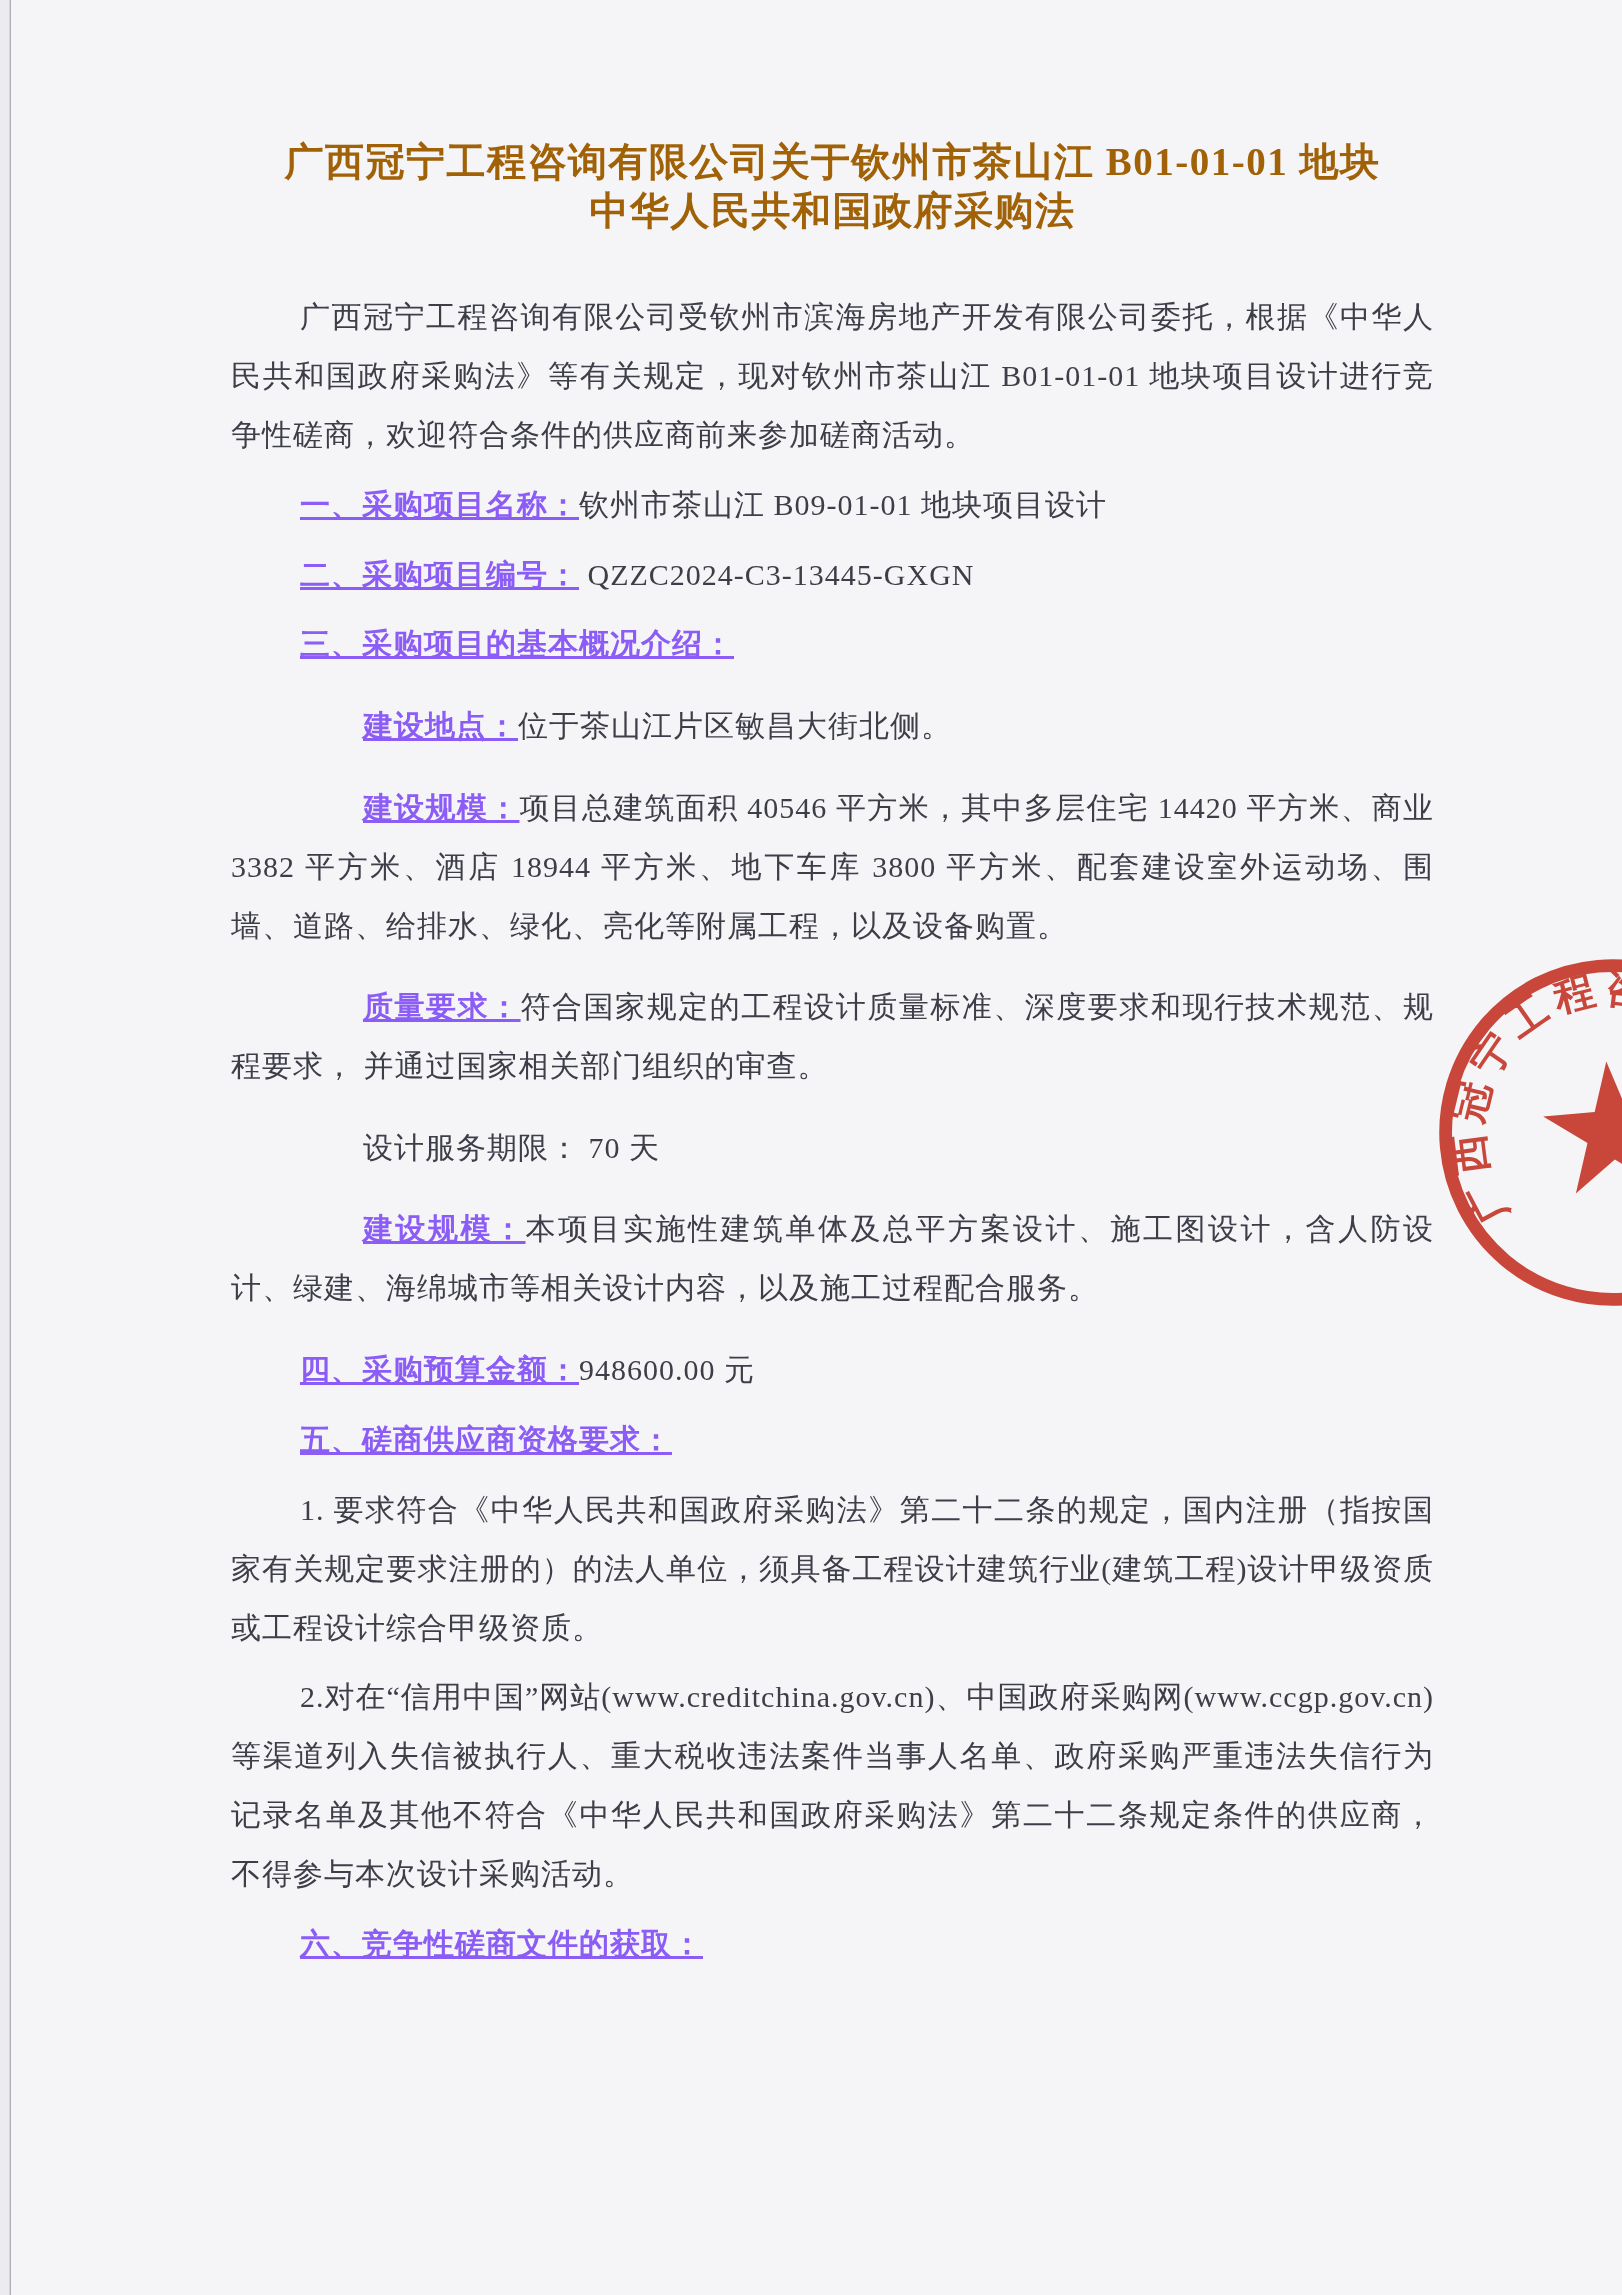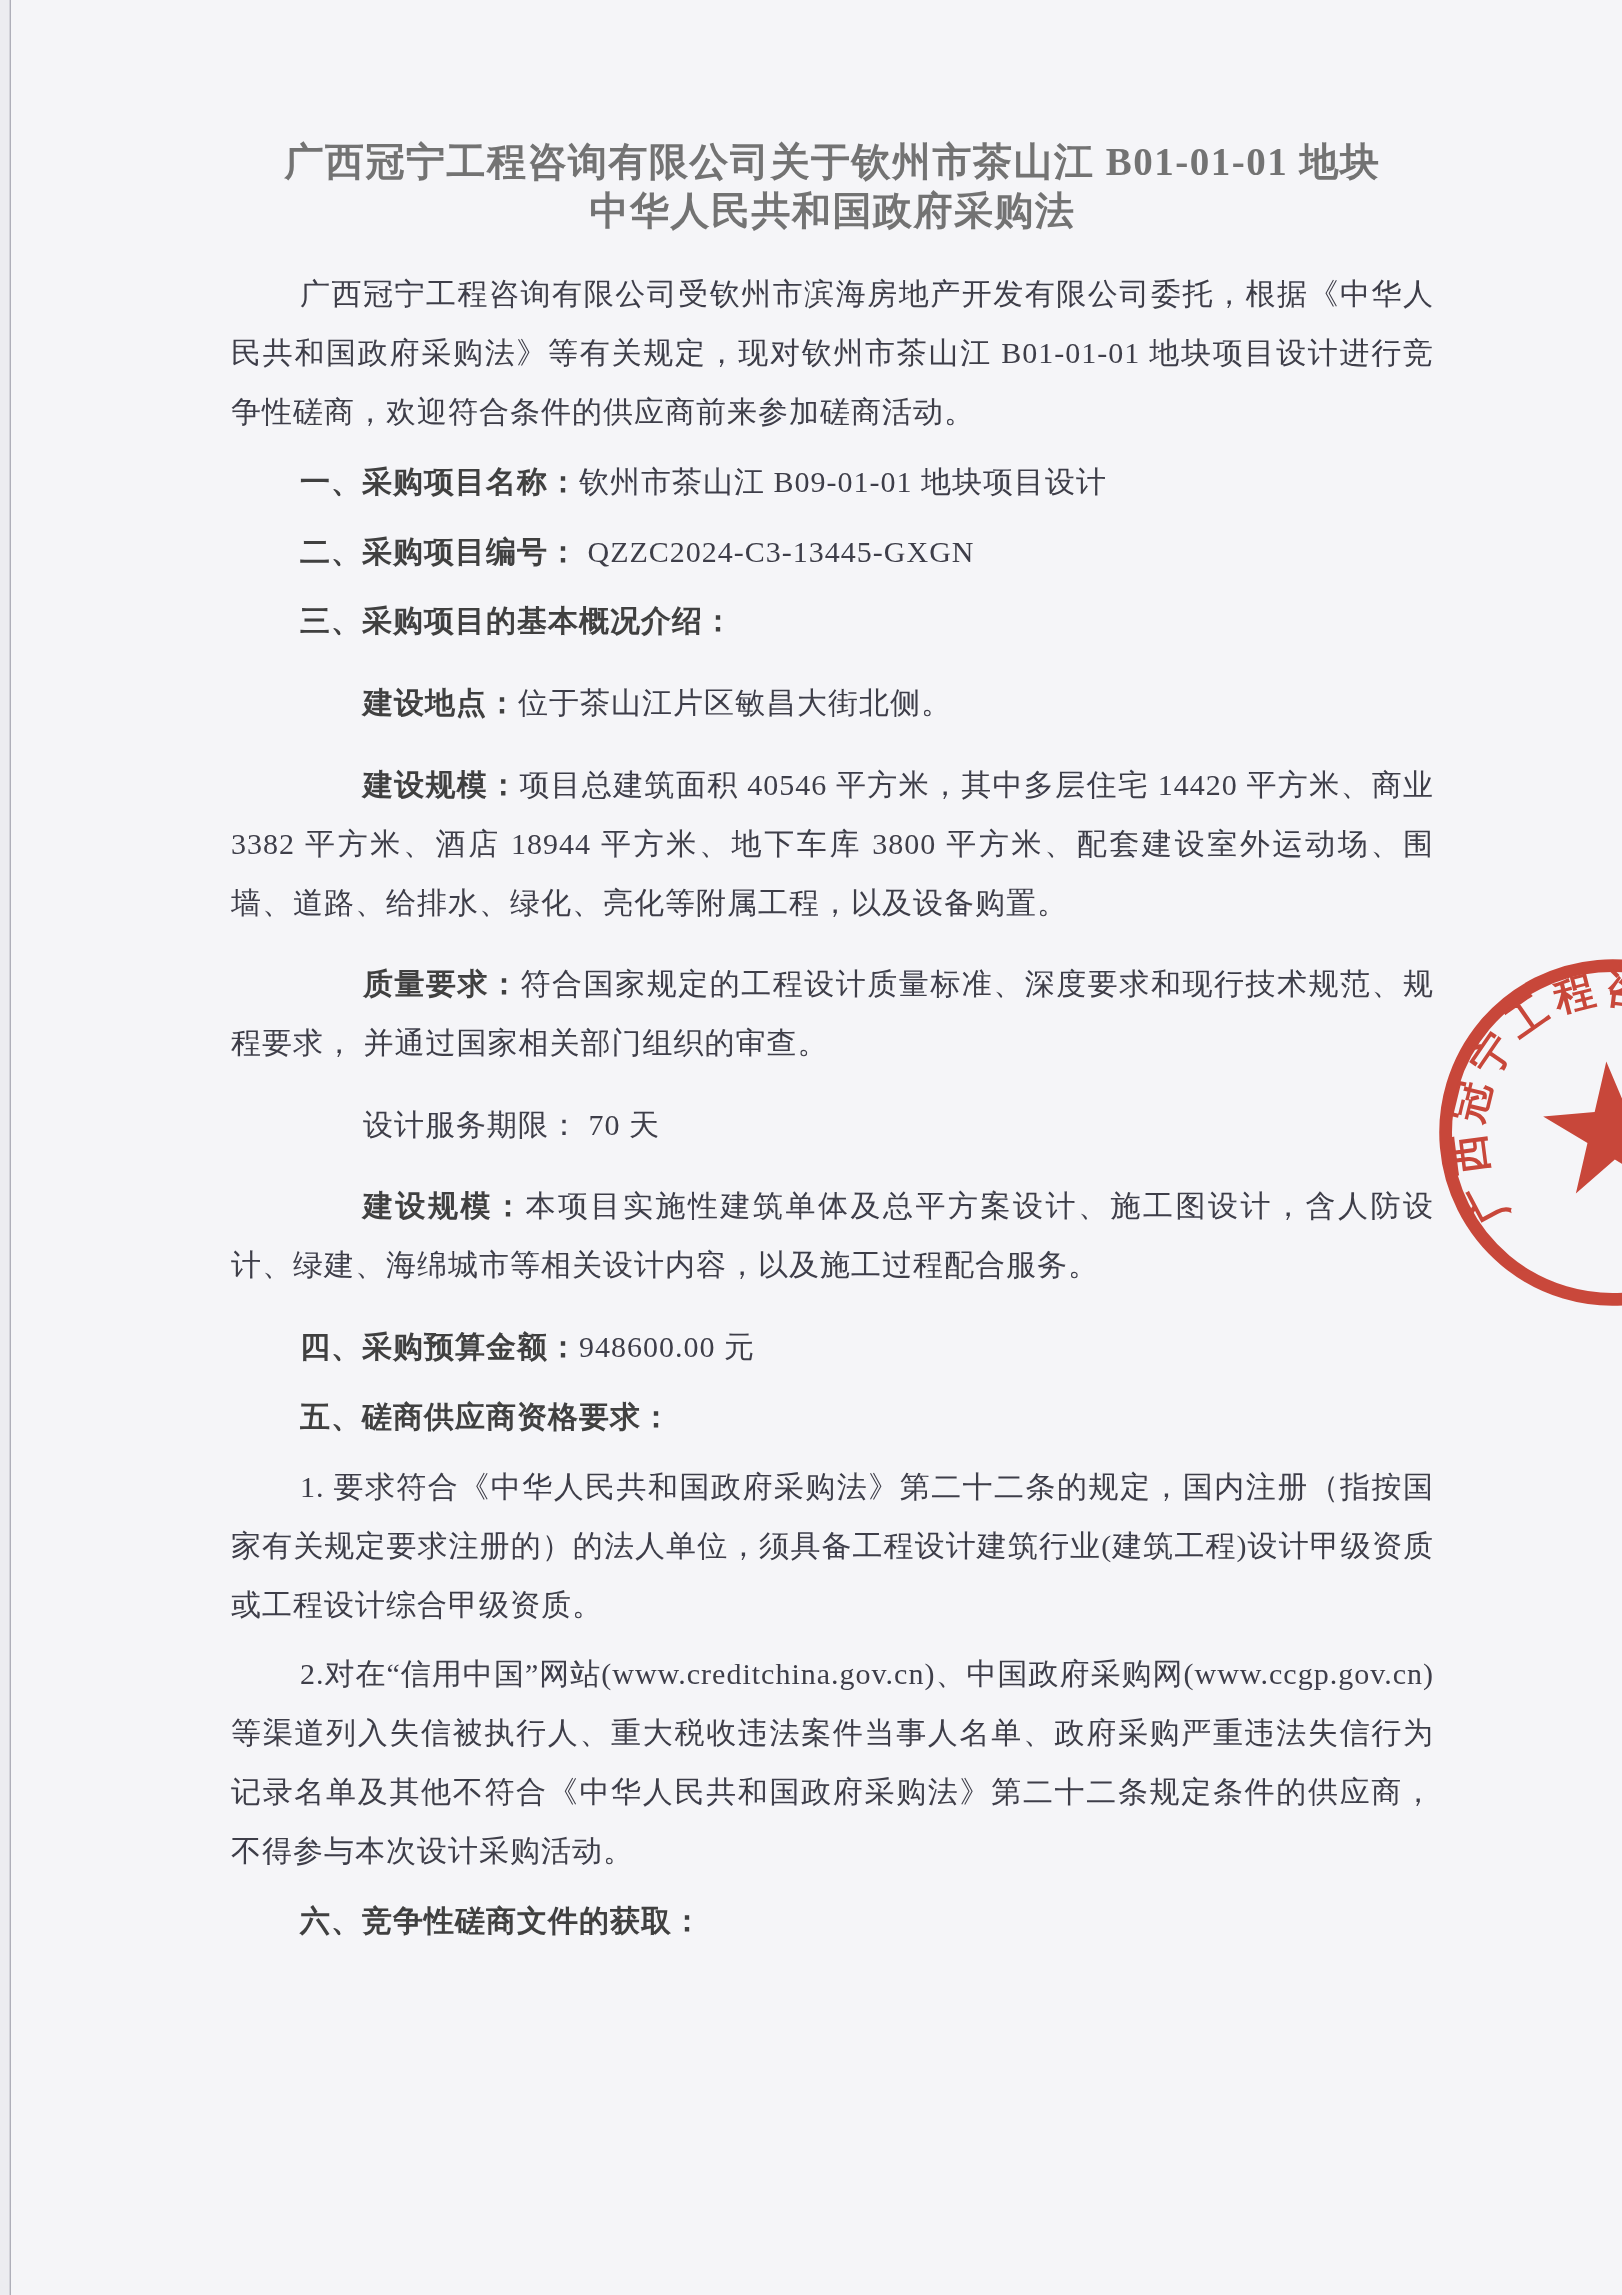--- a/index.html
+++ b/index.html
@@ -29,34 +29,34 @@
     left: 231px;
     top: 137px;
     width: 1203px;
     color: #3e3e49;
     font-size: 30px;
     line-height: 59px;
     letter-spacing: 1px;
     text-align: justify;
   }
   .doc-title {
-    margin: 0 0 29px 0;
+    margin: 0 0 52px 0;
     font-size: 39px;
     line-height: 49px;
     font-weight: bold;
     text-align: center;
-    color: #737373;
+    color: #a16207;
     letter-spacing: 1.5px;
   }
   .content p { margin: 10.8px 0 0 0; }
   .content p.intro { margin-top: 0; text-indent: 2.3em; }
   .content p.lvl1 { text-indent: 2.3em; }
   .content p.deep { text-indent: 4.4em; }
   .content p.gap { margin-top: 22.6px; }
-  .content b { color: #404040; font-weight: bold; }
+  .content b { color: #8b5cf6; font-weight: bold; text-decoration: underline; }
   
   .stamp {
     position: absolute;
     left: 1426px;
     top: 946px;
     width: 373px;
     height: 373px;
   }
   .stamp .seal-stroke { stroke: var(--stamp-red, #c53a2c); }
   .stamp .seal-fill { fill: var(--stamp-red, #c53a2c); }

